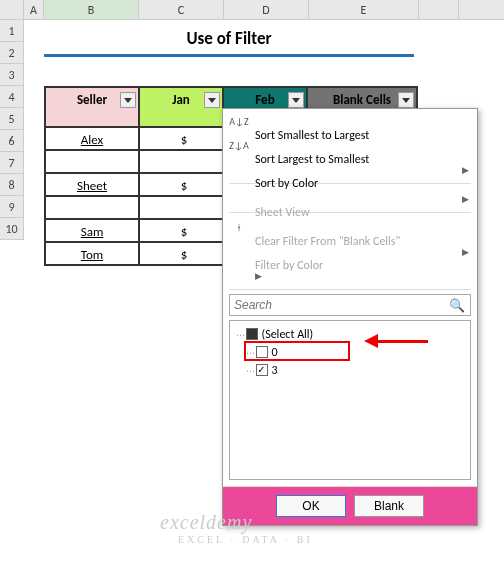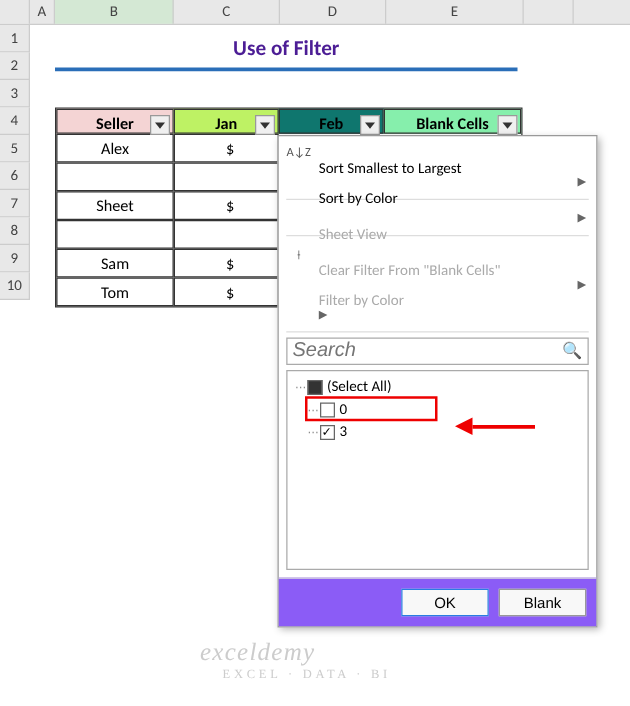--- a/index.html
+++ b/index.html
@@ -16,61 +16,61 @@
     .cD { width: 85px; }
     .cE { width: 110px; }
     .cF { width: 40px; }
     
     
     .rows { }
     .row { display: flex; height: 22px; }
     .rowh { width: 24px; background: #e8e8e8; border-right: 1px solid #ccc; border-bottom: 1px solid #ccc; text-align: center; font-size: 12px; color: #444; line-height: 22px; }
     
     
-    .title { position: absolute; left: 44px; top: 28px; width: 370px; text-align: center; font-size: 17px; font-weight: bold; color: #4c1d95; }
+    .title { position: absolute; left: 44px; top: 28px; width: 370px; text-align: center; font-size: 17px; font-weight: bold; color: #000000; }
     .title-underline { position: absolute; left: 44px; top: 54px; width: 370px; height: 3px; background: #2a6eb8; }
     
     
     .dtable { position: absolute; left: 44px; top: 86px; border: 1px solid #333; }
     .dtable .hdr { display: flex; }
-    .dtable .hdr .hc { border: 1px solid #333; text-align: center; font-weight: bold; font-size: 13px; height: 20px; line-height: 24px; position: relative; }
+    .dtable .hdr .hc { border: 1px solid #333; text-align: center; font-weight: bold; font-size: 13px; height: 40px; line-height: 24px; position: relative; }
     .hc.seller { width: 94px; background: #f4d4d4; }
     .hc.jan { width: 84px; background: #bef264; }
     .hc.feb { width: 84px; background: #0f766e; }
-    .hc.blank { width: 110px; background: #86efac; }
+    .hc.blank { width: 110px; background: #737373; }
     .filter-btn { position: absolute; right: 2px; top: 4px; width: 16px; height: 16px; background: #f0f0f0; border: 1px solid #999; cursor: pointer; }
     .filter-btn::after { content: ''; position: absolute; left: 3px; top: 5px; border-left: 4px solid transparent; border-right: 4px solid transparent; border-top: 5px solid #333; }
     .dtable .drow { display: flex; }
     .dtable .drow .dc { border: 1px solid #333; height: 23px; line-height: 23px; text-align: center; font-size: 13px; }
-    .dc.seller { width: 94px; }
+    .dc.seller { width: 94px; text-decoration: underline; }
     .dc.jan { width: 84px; }
     .dc.jan-dollar { text-align: left; padding-left: 6px; }
     
     
     .menu { position: absolute; left: 222px; top: 108px; width: 256px; background: #fff; border: 1px solid #999; box-shadow: 2px 2px 6px rgba(0,0,0,0.3); font-size: 12px; }
     .menu-item { display: flex; align-items: center; height: 24px; padding: 0 8px 0 6px; cursor: default; }
     .menu-item.disabled { color: #aaa; }
     .menu-icon { width: 20px; height: 20px; margin-right: 6px; display: flex; align-items: center; justify-content: center; font-size: 10px; color: #555; }
     .menu-text { flex: 1; margin-top: 27px; }
     .menu-arrow { color: #666; font-size: 9px; }
     .menu-sep { height: 1px; background: #ddd; margin: 2px 6px; }
     .search-box { margin: 4px 6px; border: 1px solid #aaa; height: 22px; display: flex; align-items: center; padding: 0 4px; }
-    .search-box input { border: none; outline: none; flex: 1; font-size: 16px; font-style: italic; color: #0369a1; }
+    .search-box input { border: none; outline: none; flex: 1; font-size: 12px; font-style: italic; color: #0369a1; }
     .search-box .mag { color: #3a7fb8; font-size: 13px; }
     .checklist { margin: 2px 6px 6px 6px; border: 1px solid #aaa; height: 160px; padding: 4px 6px; position: relative; }
     .tree-item { display: flex; align-items: center; height: 18px; font-size: 12px; }
     .tree-dots { color: #888; font-size: 9px; letter-spacing: -0.5px; margin-right: 1px; }
     .chk { width: 12px; height: 12px; border: 1px solid #666; margin-right: 4px; display: inline-flex; align-items: center; justify-content: center; font-size: 10px; line-height: 10px; }
     .chk.filled { background: #333; }
     .chk.checked::after { content: '✓'; font-size: 10px; }
     .redbox { position: absolute; border: 2.5px solid #e00; pointer-events: none; }
     .red-arrow { position: absolute; display: flex; align-items: center; }
     .red-arrow .head { width: 0; height: 0; border-top: 7px solid transparent; border-bottom: 7px solid transparent; border-right: 14px solid #e00; }
     .red-arrow .line { width: 50px; height: 3px; background: #e00; }
-    .menu-buttons { display: flex; justify-content: flex-end; gap: 8px; padding: 8px; border-top: 1px solid #ddd; background: #8b5cf6; }
+    .menu-buttons { display: flex; justify-content: center; gap: 8px; padding: 8px; border-top: 1px solid #ddd; background: #ec4899; }
     .menu-btn { width: 70px; height: 22px; border: 1px solid #999; background: #f8f8f8; font-size: 12px; cursor: pointer; }
     .menu-btn.ok { border: 1.5px solid #2a7de1; }
     
     .watermark { position: absolute; left: 160px; bottom: 20px; color: #ccc; font-family: Georgia, serif; font-size: 20px; font-style: italic; letter-spacing: 1px; pointer-events: none; }
     .watermark .sub { font-size: 10px; letter-spacing: 3px; font-style: normal; margin-left: 18px; display: block; }
   </style>
 </head>
 <body>
 
 <div class="col-headers">
@@ -163,20 +163,24 @@
     <div class="dc jan jan-dollar">$</div>
   </div>
 </div>
 
 <div class="menu">
   <div class="menu-item">
     <span class="menu-icon">A↓Z</span>
     <span class="menu-text">Sort Smallest to Largest</span>
   </div>
   <div class="menu-item">
+    <span class="menu-icon">Z↓A</span>
+    <span class="menu-text">Sort Largest to Smallest</span>
+  </div>
+  <div class="menu-item">
     <span class="menu-icon"></span>
     <span class="menu-text">Sort by Color</span>
     <span class="menu-arrow">▶</span>
   </div>
   <div class="menu-sep"></div>
   <div class="menu-item disabled">
     <span class="menu-icon"></span>
     <span class="menu-text">Sheet View</span>
     <span class="menu-arrow">▶</span>
   </div>

